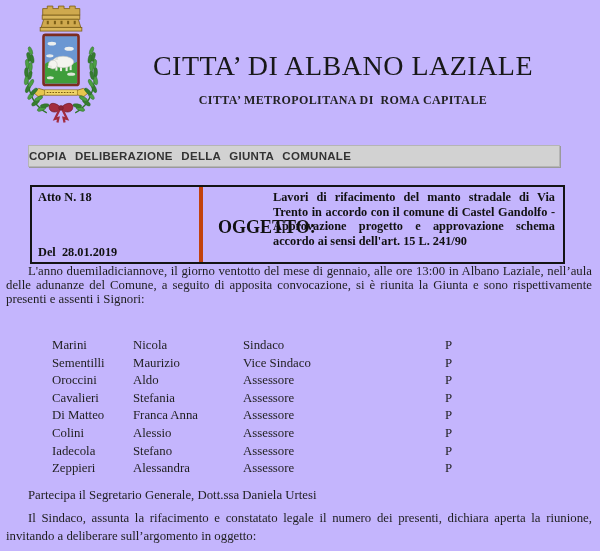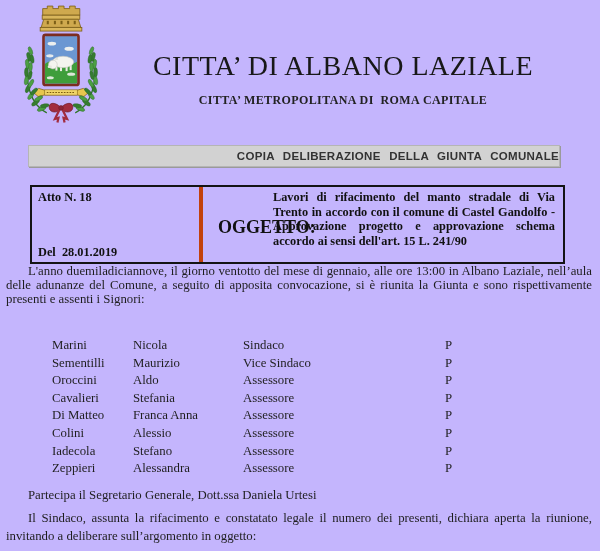--- a/index.html
+++ b/index.html
@@ -20,21 +20,21 @@
   }
   .city-subtitle{
     margin-top:11px;font-size:12px;font-weight:bold;color:#222;
     letter-spacing:0.4px;white-space:pre-wrap;
   }
   
   .banner{
     position:absolute;left:28px;top:145px;width:530px;height:20px;
     background:#d2d2d2;border:1px solid #b5b5b5;
     box-shadow:1px 1px 0 #9a9a9a;
-    display:flex;align-items:center;justify-content:flex-end;
+    display:flex;align-items:center;justify-content:flex-start;
   }
   .banner span{
     font-family:"Liberation Sans", sans-serif;
     font-size:11.5px;font-weight:bold;color:#333;
     word-spacing:5px;letter-spacing:0.3px;
   }
   
   .act-table{
     position:absolute;left:30px;top:185px;width:531px;height:75px;
     border:2px solid #141414;display:flex;

